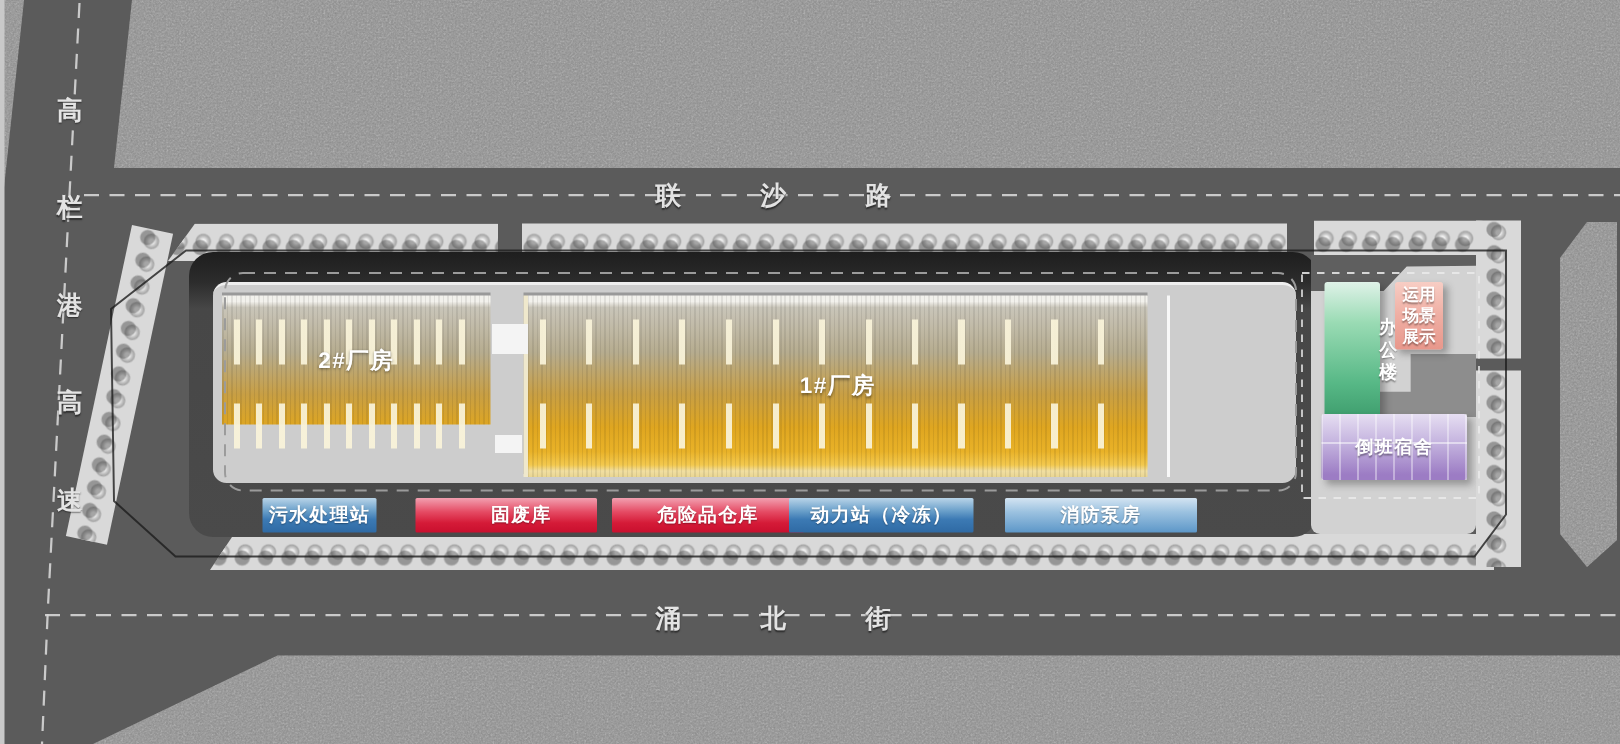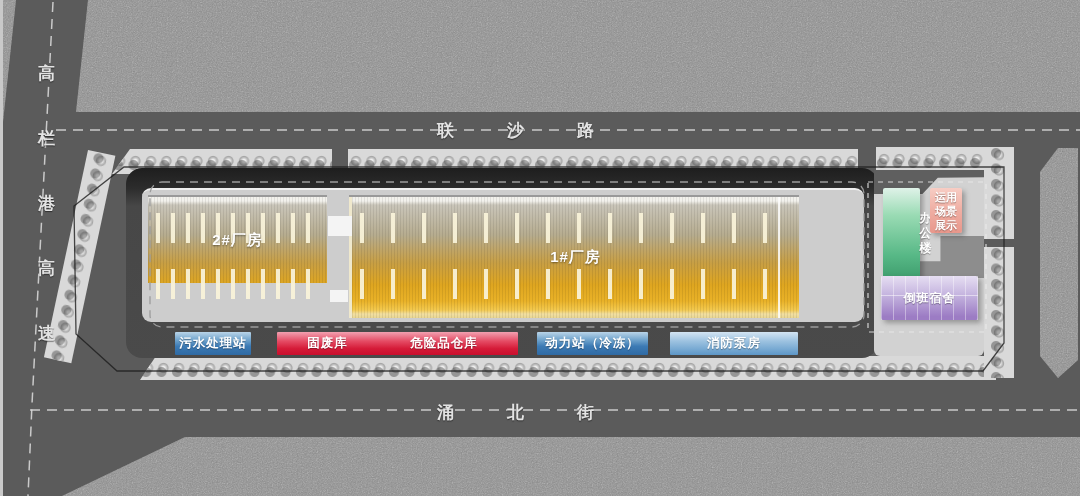--- a/index.html
+++ b/index.html
@@ -141,34 +141,34 @@
 
   <div id="ring-road" class="abs"></div>
   <div id="pad-main" class="abs"></div>
 
   <div class="abs factory" style="left:148px;top:197px;width:179px;height:86px;">
     <div class="skylights r1"></div>
     <div class="skylights r2"></div>
     <div class="factory-label">2#厂房</div>
   </div>
 
-  <div class="abs factory" style="left:349px;top:197px;width:450px;height:121px;border-left:3px solid #efe8cc;box-sizing:border-box;">
+  <div class="abs factory" style="left:349px;top:197px;width:416px;height:121px;border-left:3px solid #efe8cc;box-sizing:border-box;">
     <div class="skylights wide r1"></div>
     <div class="skylights wide r2"></div>
     <div style="position:absolute;left:426px;top:0;width:2px;height:100%;background:rgba(255,255,255,0.85);"></div>
     <div class="factory-label">1#厂房</div>
   </div>
 
   <div class="abs connector" style="left:328px;top:216px;width:24px;height:20px;"></div>
   <div class="abs connector" style="left:330px;top:290px;width:18px;height:12px;"></div>
 
   <div class="abs fac fac-blue" style="left:175px;width:76px;">污水处理站</div>
-  <div class="abs fac fac-red" style="left:277px;width:101px;">固废库</div>
-  <div class="abs fac fac-red" style="left:370px;width:148px;">危险品仓库</div>
-  <div class="abs fac fac-blue" style="left:537px;width:111px;">动力站（冷冻）</div>
+  <div class="abs fac fac-red" style="left:277px;width:101px;padding-left:20px;">固废库</div>
+  <div class="abs fac fac-red" style="left:408px;width:128px;">危险品仓库</div>
+  <div class="abs fac fac-blue" style="left:526px;width:123px;">动力站（冷冻）</div>
   <div class="abs fac fac-lblue" style="left:670px;width:128px;">消防泵房</div>
 
   <div id="pad-campus" class="abs"></div>
   <div id="campus-shadow-top" class="abs"></div>
   <div id="campus-shadow-mid" class="abs"></div>
 
   <div id="office" class="abs campus-bldg">
     <span>办公楼</span>
   </div>
 

